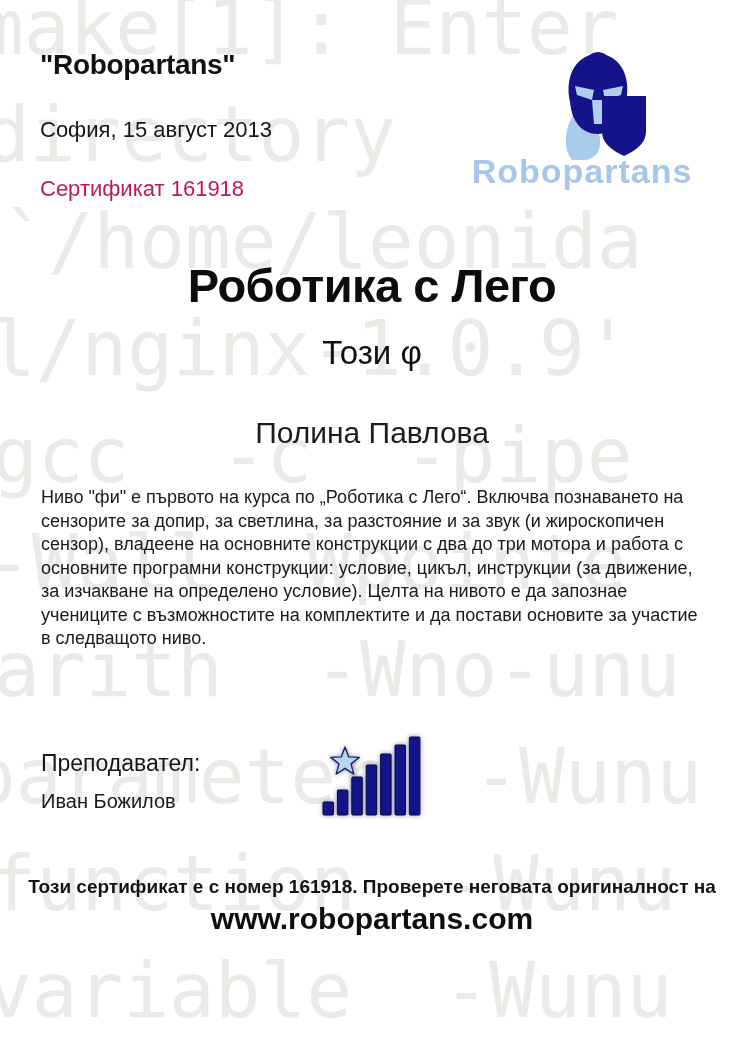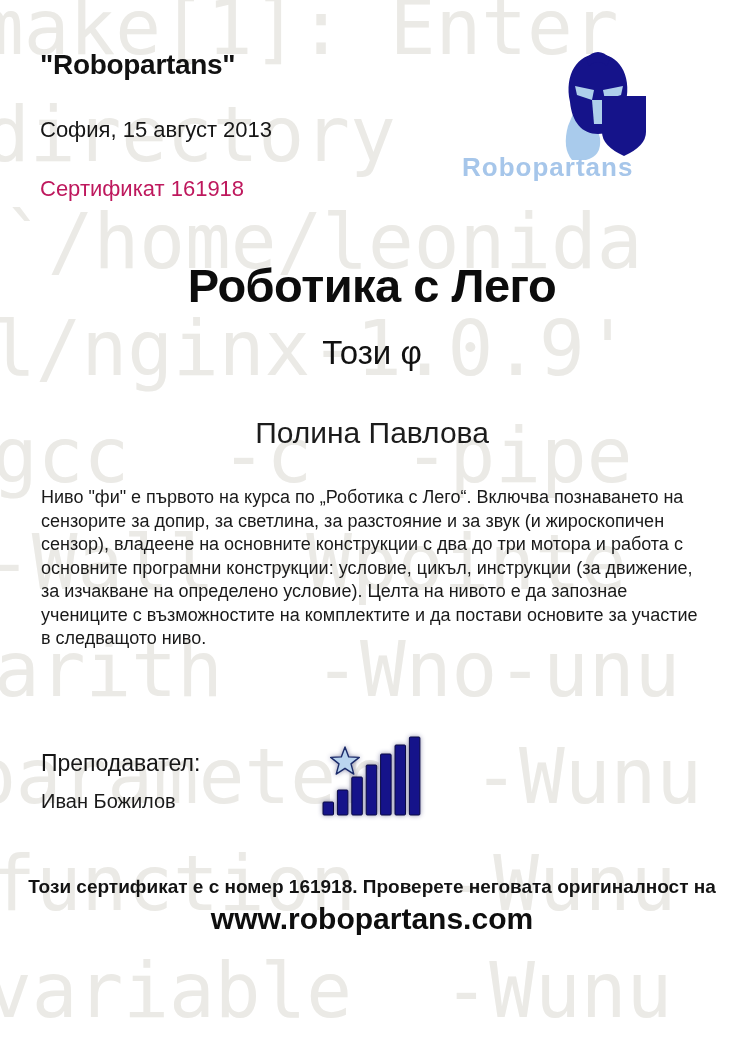--- a/index.html
+++ b/index.html
@@ -29,22 +29,22 @@
     font-size:28px;font-weight:bold;line-height:38px;color:#111;
     letter-spacing:-0.3px;
   }
   .city-date{font-size:22px;margin-top:33px;color:#161616;}
   .cert-no{font-size:22px;margin-top:33px;color:#be185d;}
   
   .logo{position:absolute;left:462px;top:44px;width:240px;height:150px;}
   .logo-icon{position:absolute;left:86px;top:2px;}
   .logo-wordmark{
     position:absolute;left:0px;top:108px;width:240px;
-    font-size:26px;font-weight:bold;letter-spacing:1px;
-    color:#a6c6ea;text-align:left;
+    font-size:34px;font-weight:bold;letter-spacing:1px;
+    color:#a6c6ea;text-align:center;
   }
   
   .course-title{
     position:absolute;left:0;top:258px;width:744px;
     text-align:center;font-size:47px;font-weight:900;
     letter-spacing:-0.5px;color:#0c0c0c;
   }
   .level{
     position:absolute;left:0;top:334px;width:744px;
     text-align:center;font-size:33px;font-weight:500;color:#111;

